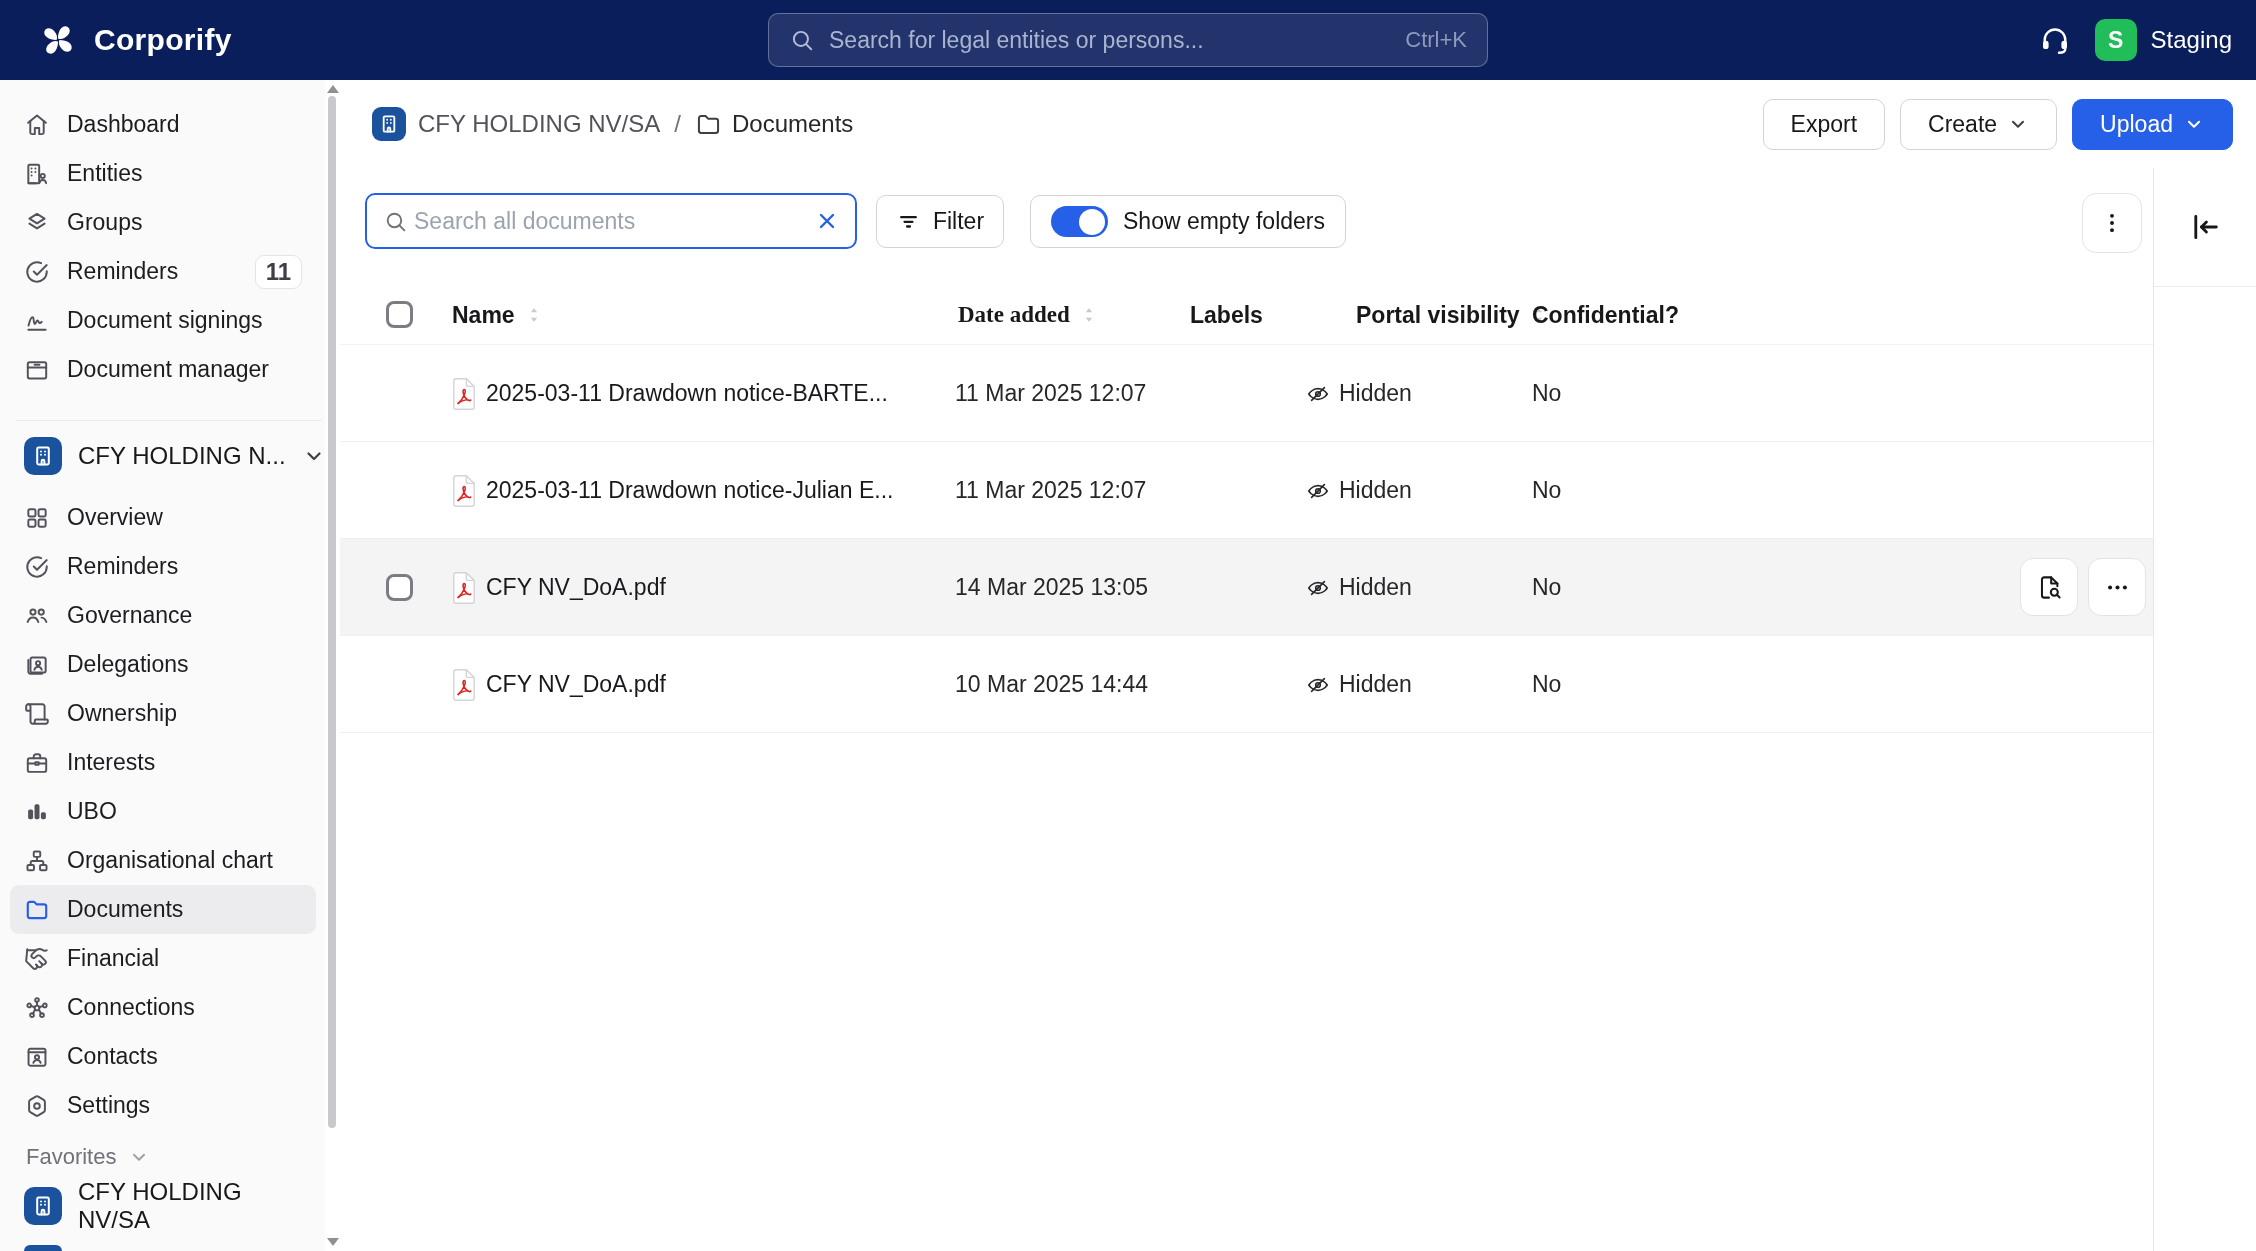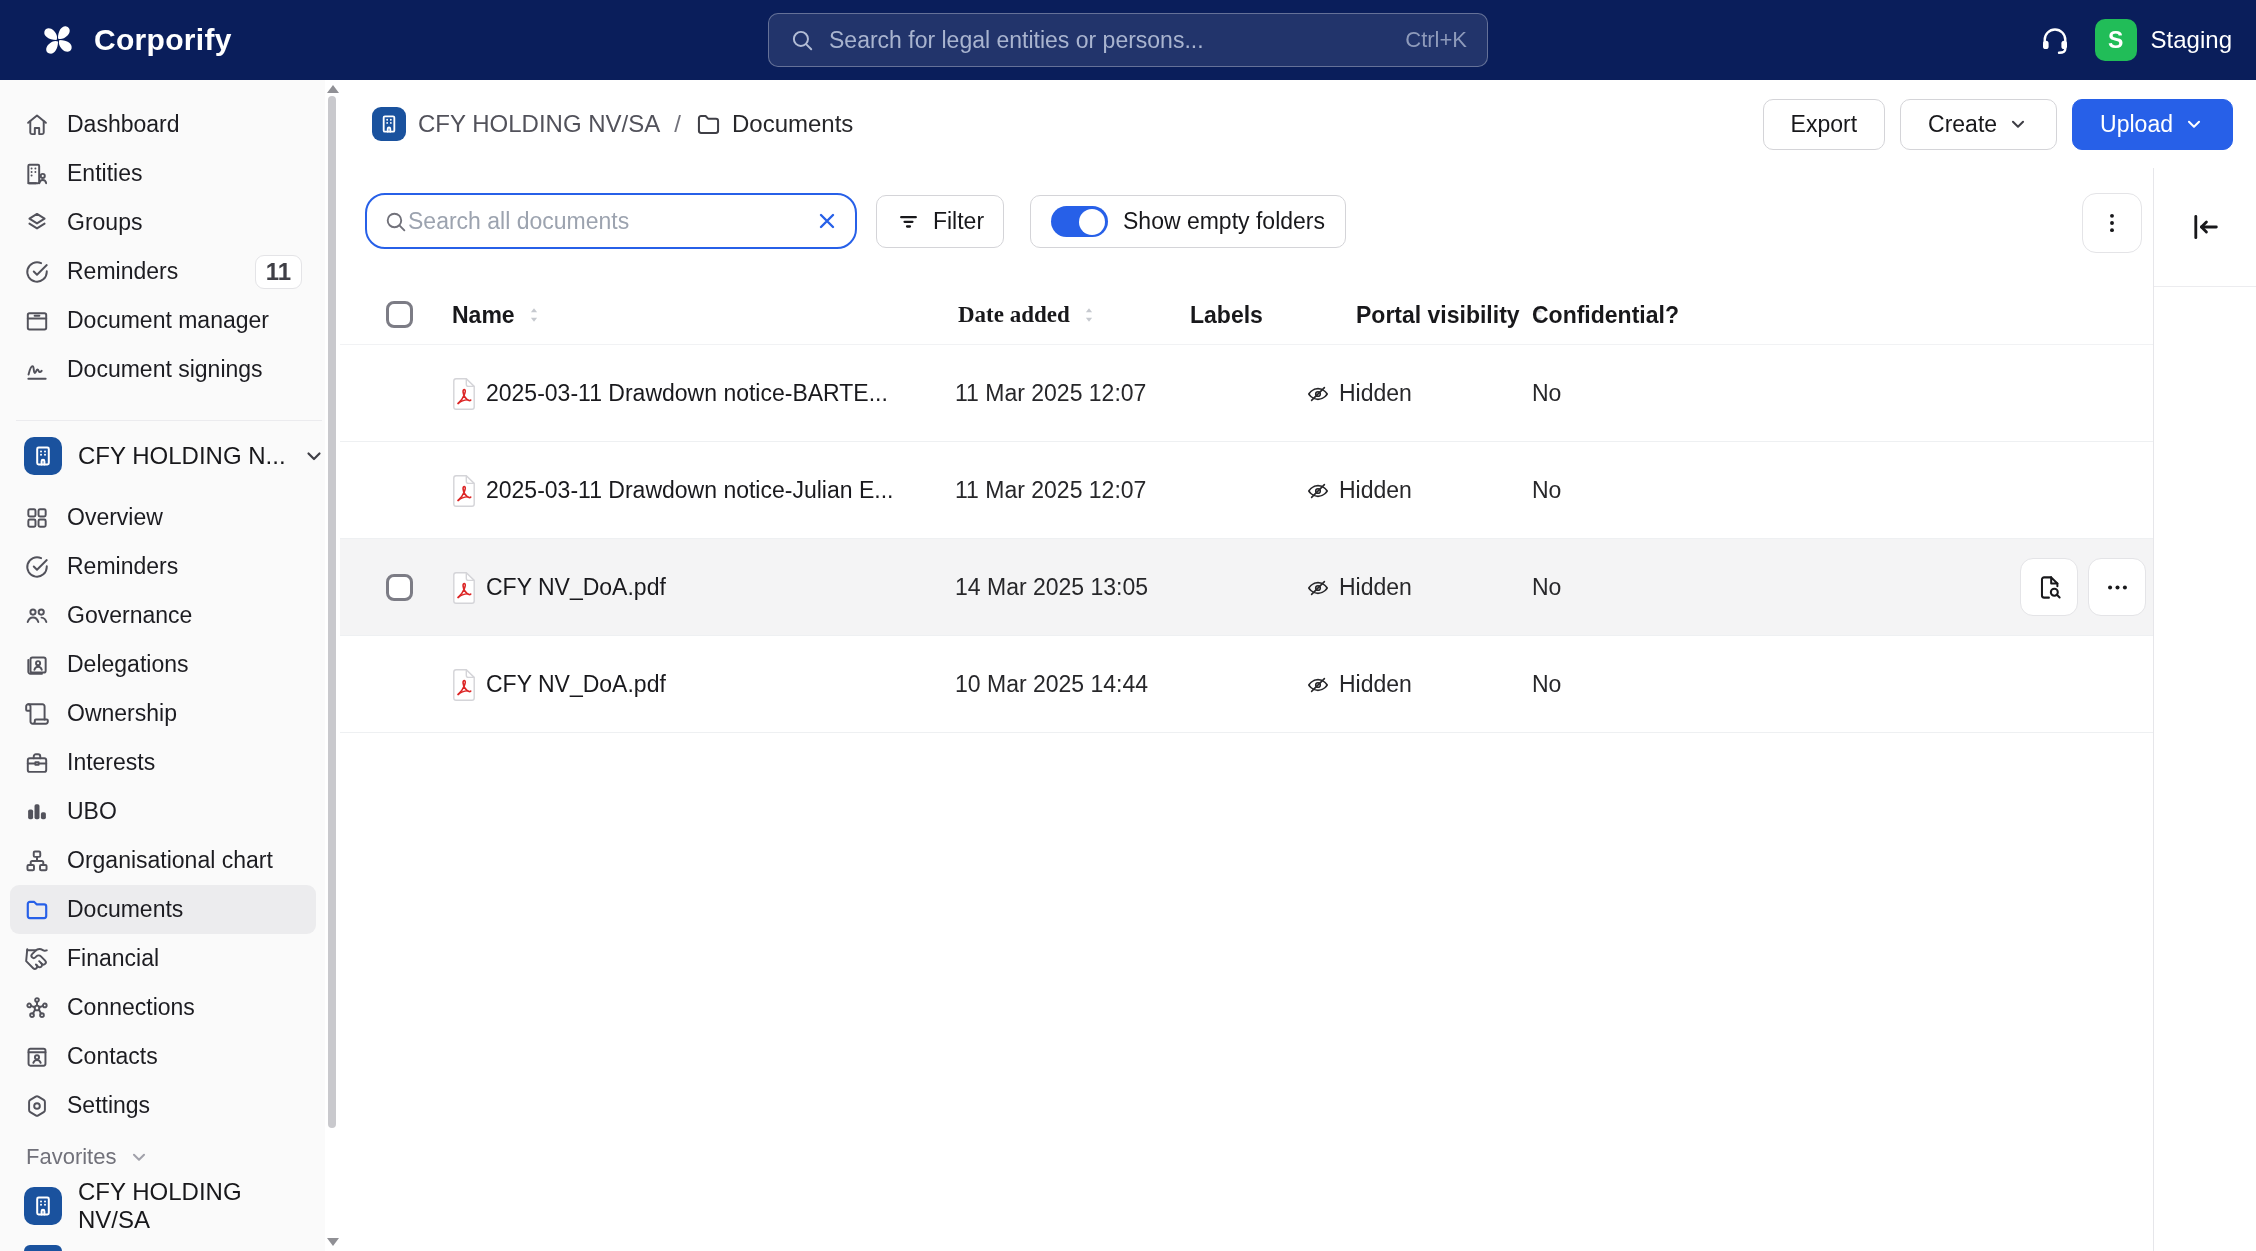--- a/index.html
+++ b/index.html
@@ -86,21 +86,21 @@
 
   
   .page-body { position:absolute; left:340px; right:0; top:168px; bottom:0; background:#fff; }
   .table-region { position:absolute; left:0; top:0; bottom:0; right:103px; }
   .right-panel { position:absolute; right:0; top:0; bottom:0; width:103px; border-left:1px solid #e6e6ea; background:#fff; }
   .rp-header { height:119px; border-bottom:1px solid #ececef; display:flex; align-items:center; justify-content:center; }
   .collapse-btn { width:34px; height:34px; color:#18181b; cursor:pointer; }
 
   
   .doc-search { position:absolute; left:25px; top:25px; width:492px; height:56px; border:2px solid var(--accent);
-    border-radius:20px; background:#fff; display:flex; align-items:center; padding:0 16px; gap:0; }
+    border-radius:10px; background:#fff; display:flex; align-items:center; padding:0 16px; gap:6px; }
   .doc-search .mag { width:25px; height:25px; color:#71717a; }
   .doc-search input { flex:1; border:none; outline:none; font-size:23px; color:#18181b; background:transparent;
     font-family:"Liberation Sans", sans-serif; }
   .doc-search input::placeholder { color:#9ca3af; }
   .doc-search .clear { width:24px; height:24px; color:var(--accent); cursor:pointer; }
   .filter-btn { position:absolute; left:536px; top:27px; width:128px; height:53px; border:1px solid #d4d4d8;
     border-radius:10px; background:#fff; display:flex; align-items:center; justify-content:center; gap:12px;
     font-size:23px; color:#18181b; cursor:pointer; }
   .filter-btn .sicon { width:25px; height:25px; color:#18181b; }
   .toggle-group { position:absolute; left:690px; top:27px; height:53px; padding:0 20px; border:1px solid #d4d4d8;
@@ -216,35 +216,35 @@
             <path d="M21 11.3v.7a9 9 0 1 1-5.2-8.2"></path>
             <path d="m9 11.5 3 3L21 5.6"></path>
           </svg>
         </span>
         <span class="side-label">Reminders</span>
         <span class="side-badge">11</span>
       </div>
       <div class="side-item">
         <span class="sicon">
           <svg viewBox="0 0 24 24" fill="none" stroke="currentColor" stroke-width="1.8" stroke-linecap="round" stroke-linejoin="round">
+            <path d="M4.2 16.2c1.1-4.6 2.5-7.6 3.7-7.6 1.7 0 .6 6.1 2.1 6.1 1.2 0 1.3-3.1 2.5-3.1 1.1 0 .9 2.3 2.1 2.3.8 0 1.3-.6 1.7-1.1"></path>
+            <path d="M4 20h16"></path>
+          </svg>
+        </span>
+        <span class="side-label">Document signings</span>
+      </div>
+      <div class="side-item">
+        <span class="sicon">
+          <svg viewBox="0 0 24 24" fill="none" stroke="currentColor" stroke-width="1.8" stroke-linecap="round" stroke-linejoin="round">
             <rect x="3.5" y="4.8" width="17" height="15" rx="1.6"></rect>
             <path d="M3.5 9.6h17"></path>
             <path d="M9.8 7.2h4.4"></path>
           </svg>
         </span>
         <span class="side-label">Document manager</span>
-      </div>
-      <div class="side-item">
-        <span class="sicon">
-          <svg viewBox="0 0 24 24" fill="none" stroke="currentColor" stroke-width="1.8" stroke-linecap="round" stroke-linejoin="round">
-            <path d="M4.2 16.2c1.1-4.6 2.5-7.6 3.7-7.6 1.7 0 .6 6.1 2.1 6.1 1.2 0 1.3-3.1 2.5-3.1 1.1 0 .9 2.3 2.1 2.3.8 0 1.3-.6 1.7-1.1"></path>
-            <path d="M4 20h16"></path>
-          </svg>
-        </span>
-        <span class="side-label">Document signings</span>
       </div>
     </div>
   <div class="side-divider"></div>
   <div class="entity-head">
     <span class="entity-avatar">
         <span class="sicon">
           <svg viewBox="0 0 24 24" fill="none" stroke="currentColor" stroke-width="2" stroke-linecap="round" stroke-linejoin="round">
             <rect x="6.2" y="3.6" width="11.6" height="16.8" rx="1.4"></rect>
             <path d="M10 7.4h.01M14 7.4h.01M10 10.8h.01M14 10.8h.01"></path>
             <path d="M10.6 20.4v-3.2a1.4 1.4 0 0 1 2.8 0v3.2"></path>

